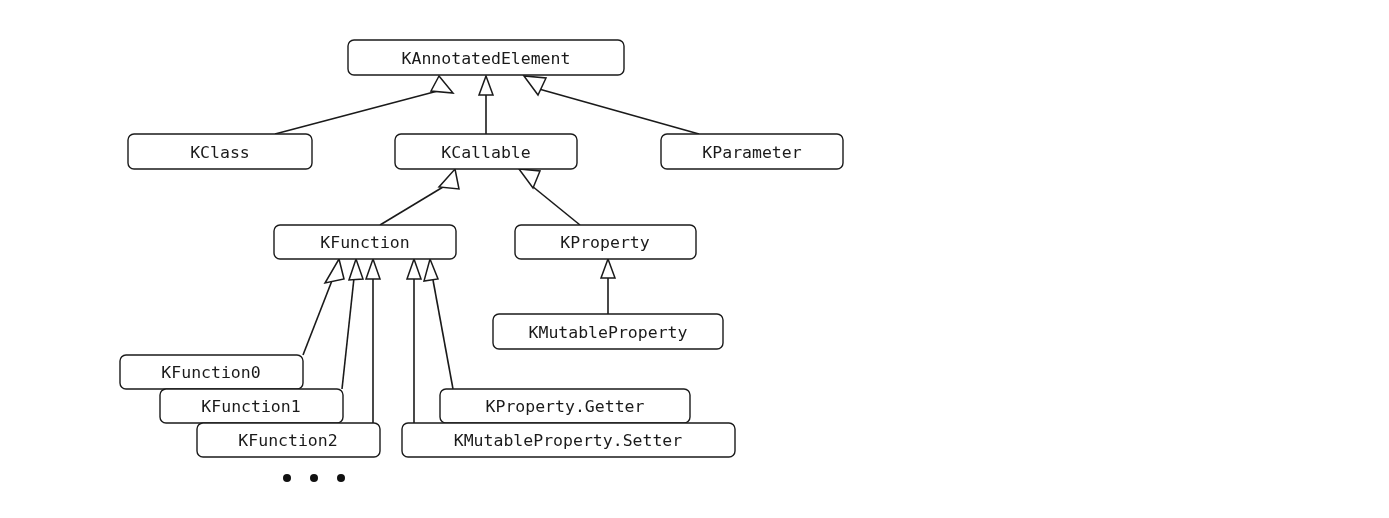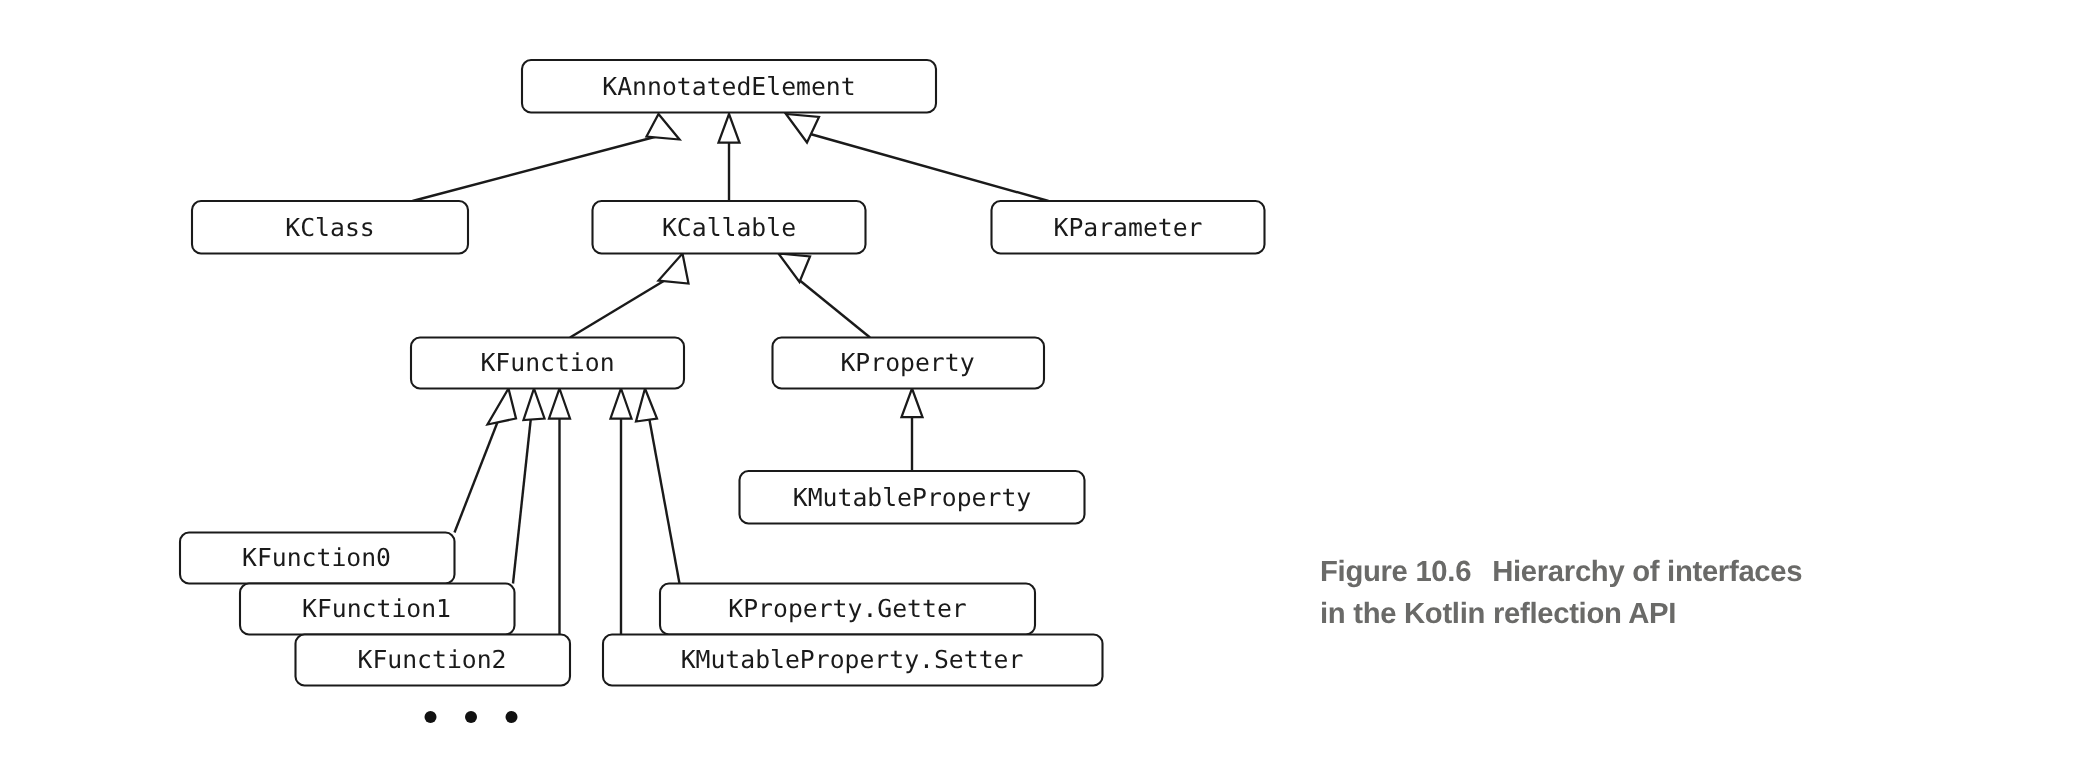--- a/index.html
+++ b/index.html
@@ -205,19 +205,14 @@
     </g>
 
     <g>
       <circle class="ellipsis-dot" cx="252" cy="478" r="4"></circle>
       <circle class="ellipsis-dot" cx="279" cy="478" r="4"></circle>
       <circle class="ellipsis-dot" cx="306" cy="478" r="4"></circle>
     </g>
 
   </svg>
 
-  <div class="caption">
-    <span class="cap-num">Figure 10.6</span><span>Hierarchy of interfaces</span>
-    <br>
-    <span>in the Kotlin reflection API</span>
-  </div>
 
 </div>
 
 </body></html>

